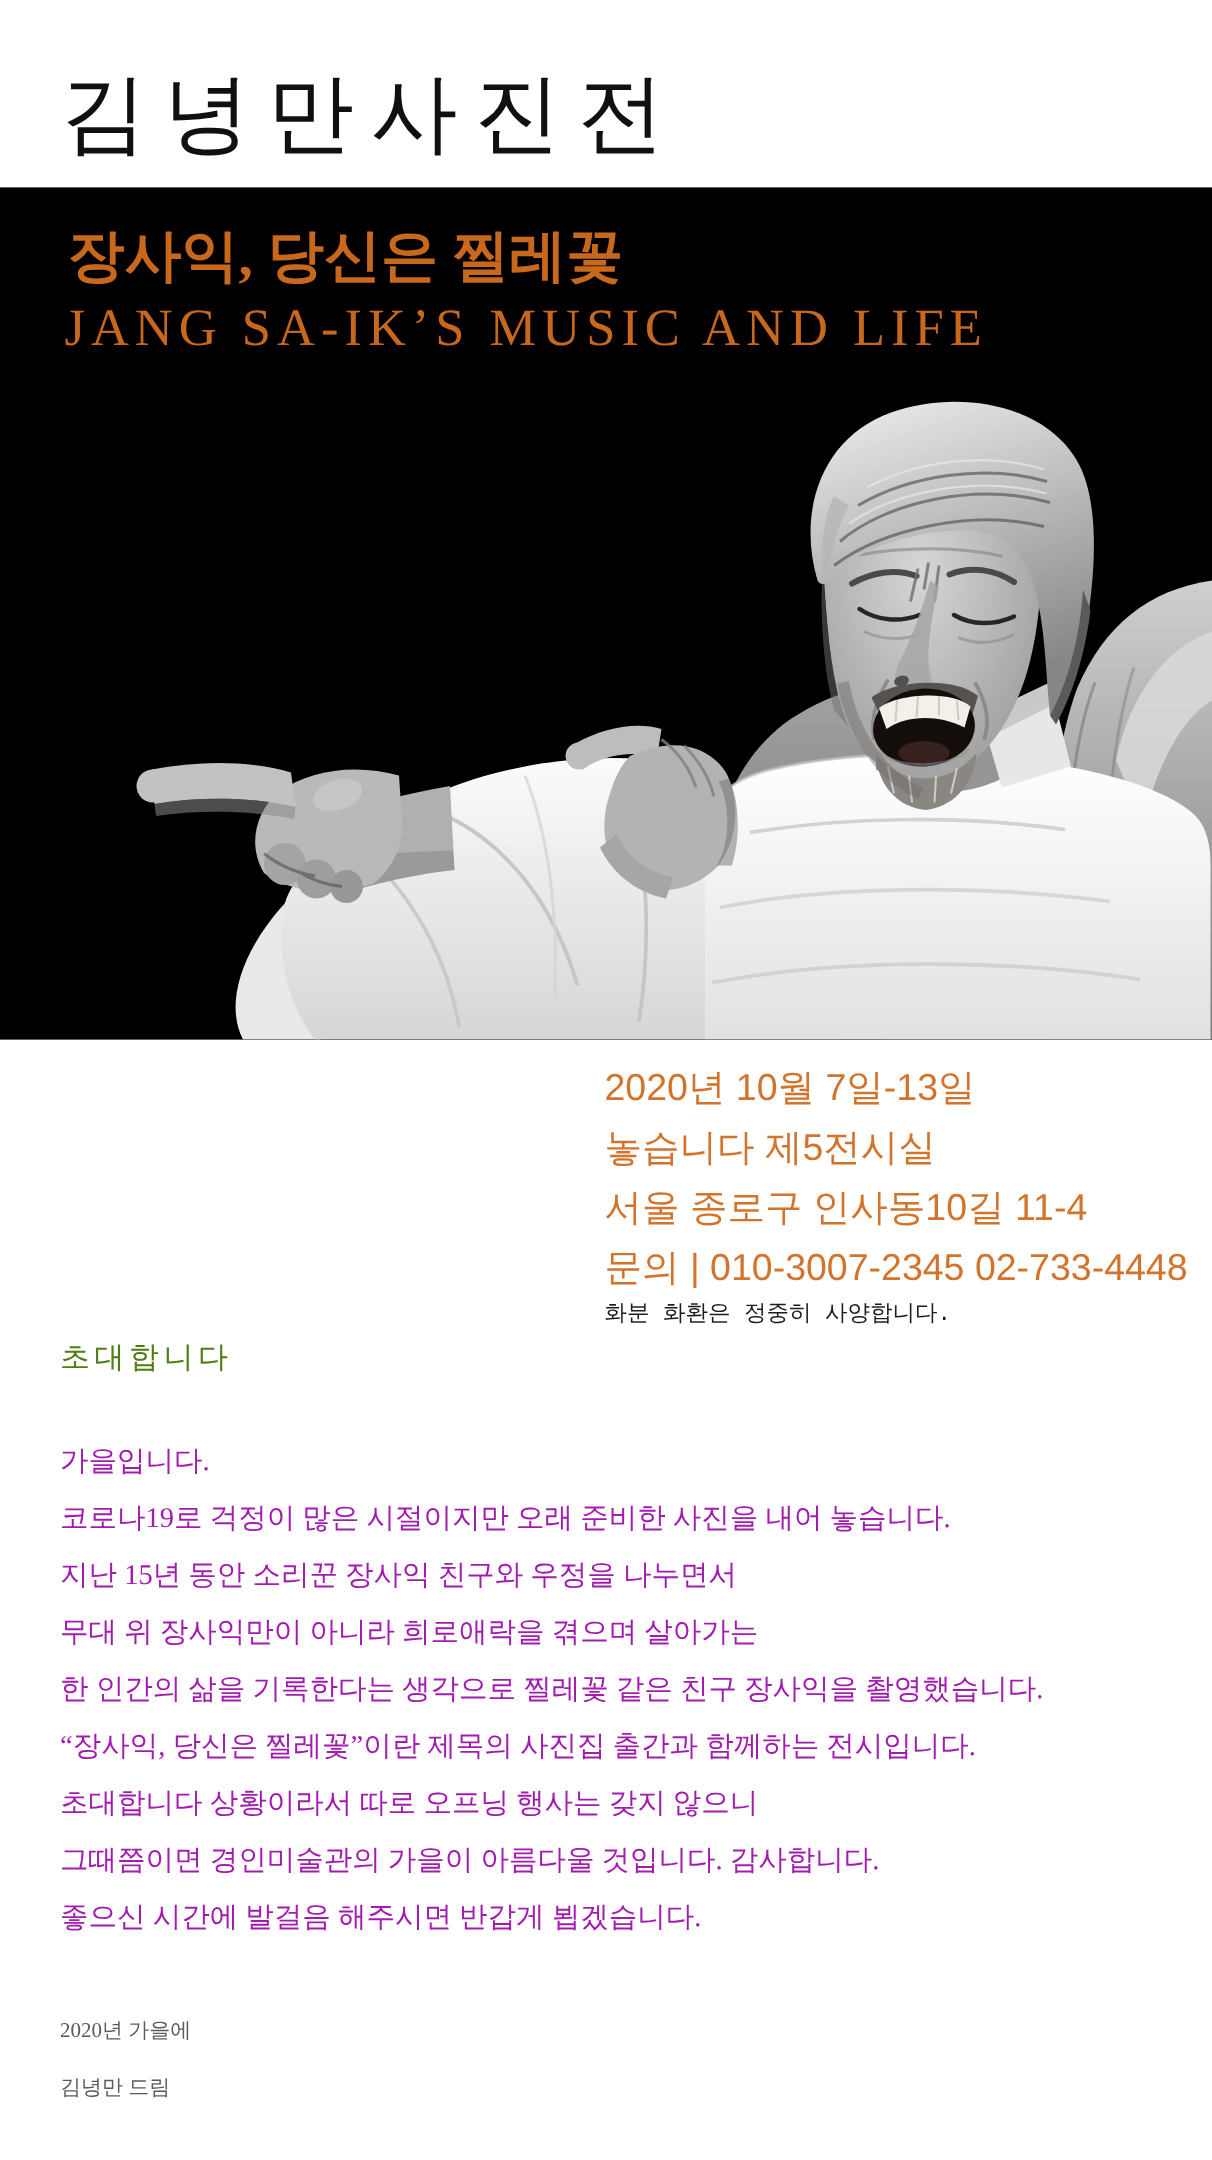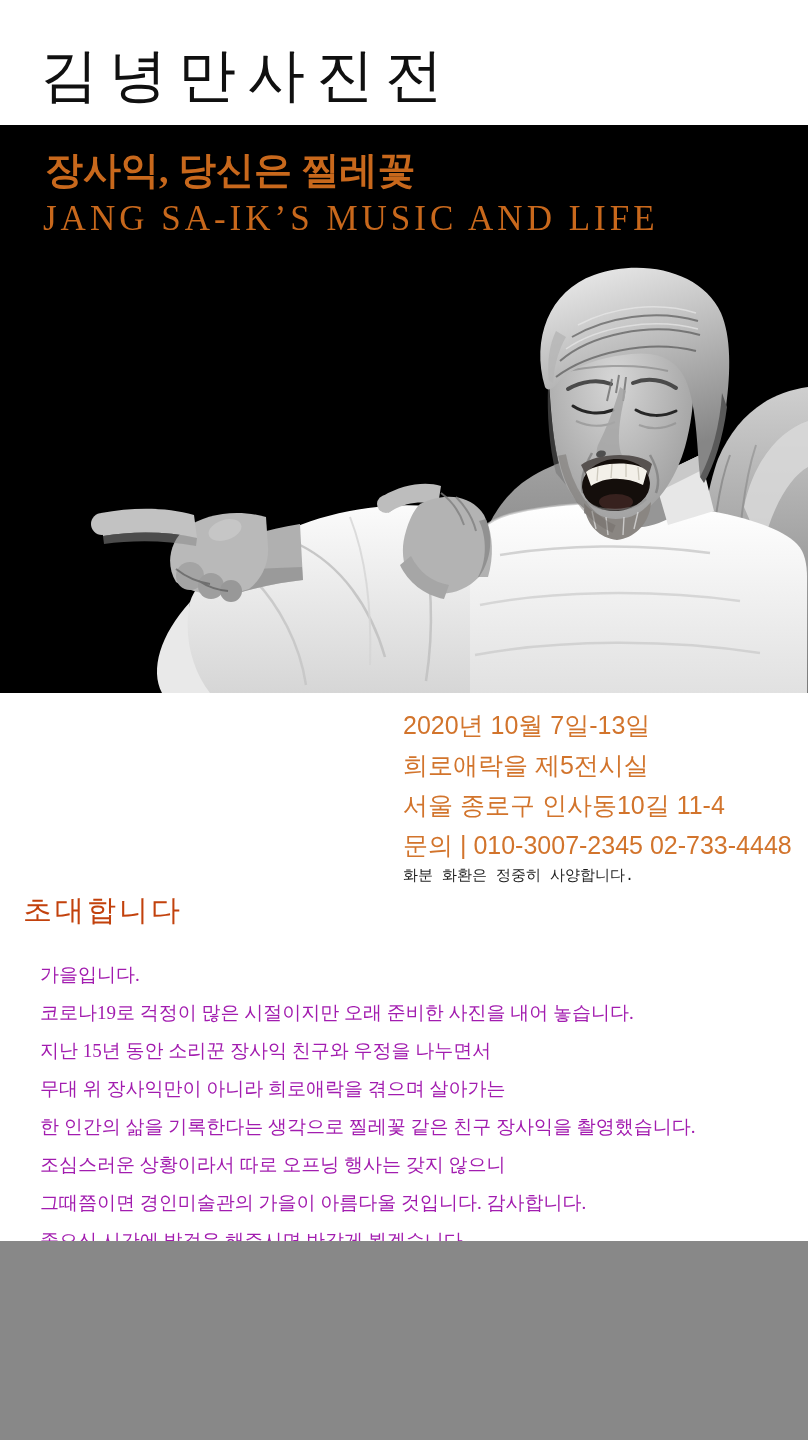--- a/index.html
+++ b/index.html
@@ -1,17 +1,17 @@
 <!DOCTYPE html>
 <html lang="ko"><head>
 <meta charset="utf-8">
 <style>
   html,body{margin:0;padding:0;background:#888;}
   .poster{
-    position:relative;width:808px;height:1241px;margin:0 auto;
+    position:relative;width:808px;height:1440px;margin:0 auto;
     background:#ffffff;overflow:hidden;
     font-family:"Liberation Serif","DejaVu Serif",serif;
   }
   
   .main-title{
     position:absolute;left:40px;top:44px;
     font-size:58px;line-height:64px;letter-spacing:11px;
     color:#101010;white-space:nowrap;
   }
   
@@ -32,22 +32,22 @@
     font-weight:normal;font-size:25px;line-height:40px;
     color:#d2742c;white-space:nowrap;
   }
   .note{
     position:absolute;left:403px;top:866px;
     font-family:Liberation Mono, monospace;
     font-size:15px;color:#1c1c1c;white-space:nowrap;
   }
   
   .invite-heading{
-    position:absolute;left:23px;top:891px;
-    font-size:29px;letter-spacing:3px;color:#c2410c;white-space:nowrap;
+    position:absolute;left:40px;top:891px;
+    font-size:20px;letter-spacing:3px;color:#4d7c0f;white-space:nowrap;
   }
   .letter{
     position:absolute;left:40px;top:956px;
     font-size:19px;line-height:38px;color:#a21caf;white-space:nowrap;
   }
   .closing{
     position:absolute;left:40px;top:1336px;
     font-size:14px;line-height:38px;color:#5d5b55;white-space:nowrap;
   }
 </style>
@@ -184,35 +184,36 @@
         <path d="M560,236 C590,210 650,196 700,210 M556,252 C588,228 648,214 696,226 M572,212 C606,192 656,184 698,196" stroke="#474747" stroke-width="2" fill="none" opacity="0.6"></path>
         <path d="M566,224 C598,202 652,192 698,204 M578,200 C612,182 658,176 696,188" stroke="#e8e8e8" stroke-width="1.5" fill="none" opacity="0.7"></path>
         <path d="M700,352 C712,330 720,300 722,268 L727,282 C723,314 714,340 704,358 Z" fill="#5a5a5a"></path>
         <path d="M549,256 C547,238 549,220 556,206 L566,212 C558,226 554,242 553,258 Z" fill="#b5b5b5" opacity="0.8"></path>
       </g>
     </svg>
   </div>
 
   <div class="details">
     <div>2020년 10월 7일-13일</div>
-    <div>희로애락을 제5전시실</div>
+    <div>놓습니다 제5전시실</div>
     <div>서울 종로구 인사동10길 11-4</div>
     <div>문의 | 010-3007-2345  02-733-4448</div>
   </div>
   <div class="note">화분 화환은 정중히 사양합니다.</div>
 
   <div class="invite-heading">초대합니다</div>
 
   <div class="letter">
     <div>가을입니다.</div>
     <div>코로나19로 걱정이 많은 시절이지만 오래 준비한 사진을 내어 놓습니다.</div>
     <div>지난 15년 동안 소리꾼 장사익 친구와 우정을 나누면서</div>
     <div>무대 위 장사익만이 아니라 희로애락을 겪으며 살아가는</div>
     <div>한 인간의 삶을 기록한다는 생각으로 찔레꽃 같은 친구 장사익을 촬영했습니다.</div>
-    <div>조심스러운 상황이라서 따로 오프닝 행사는 갖지 않으니</div>
+    <div>“장사익, 당신은 찔레꽃”이란 제목의 사진집 출간과 함께하는 전시입니다.</div>
+    <div>초대합니다 상황이라서 따로 오프닝 행사는 갖지 않으니</div>
     <div>그때쯤이면 경인미술관의 가을이 아름다울 것입니다. 감사합니다.</div>
     <div>좋으신 시간에 발걸음 해주시면 반갑게 뵙겠습니다.</div>
   </div>
 
   <div class="closing">
     <div>2020년 가을에</div>
     <div>김녕만 드림</div>
   </div>
 
 </div>

